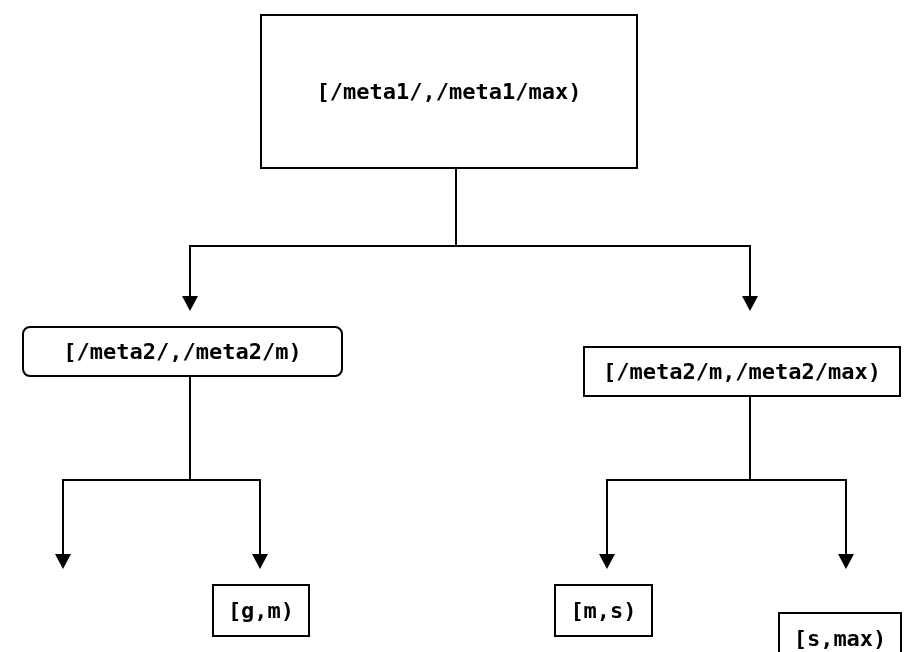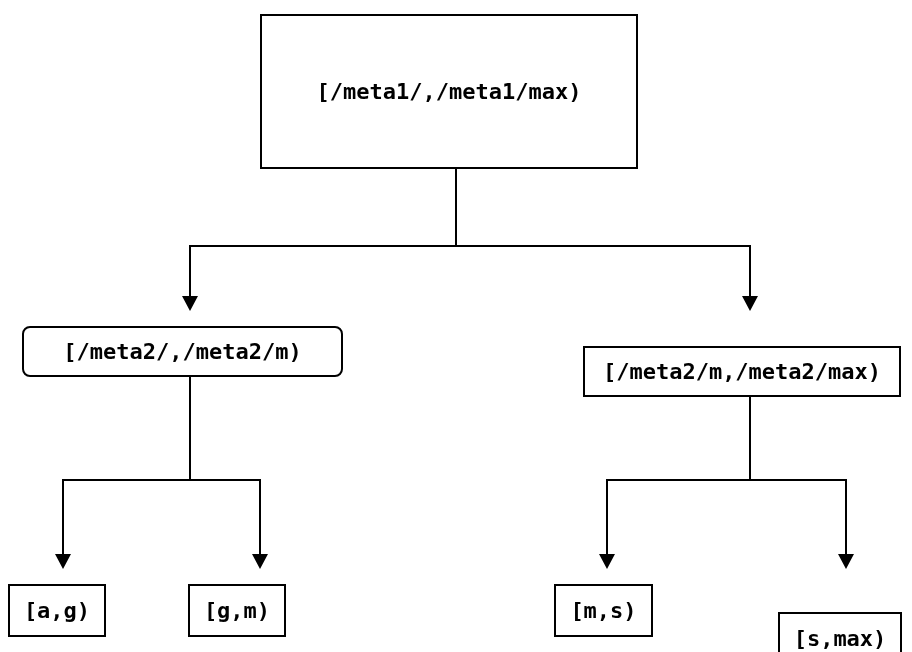--- a/index.html
+++ b/index.html
@@ -29,21 +29,21 @@
     font-size: 22px;
     font-weight: bold;
     color: #000000;
     letter-spacing: 0;
     white-space: nowrap;
   }
   .node-root   { left: 260px; top: 14px;  width: 378px; height: 155px; }
   .node-left   { left: 22px;  top: 326px; width: 321px; height: 51px; border-radius: 8px; }
   .node-right  { left: 583px; top: 326px; width: 318px; height: 51px; margin-top: 20px; }
   .node-leaf-ag   { left: 8px;   top: 584px; width: 98px;  height: 53px; }
-  .node-leaf-gm   { left: 188px; top: 584px; width: 98px;  height: 53px; align-items: center; }
+  .node-leaf-gm   { left: 212px; top: 584px; width: 98px;  height: 53px; align-items: center; }
   .node-leaf-ms   { left: 554px; top: 584px; width: 99px;  height: 53px; }
   .node-leaf-smax { left: 778px; top: 584px; width: 124px; height: 53px; margin-top: 28px; }
 </style>
 </head>
 <body>
 
 <div class="canvas">
 
   <svg class="connectors" width="912" height="652" viewBox="0 0 912 652" stroke="#000000" stroke-width="2" fill="none">
 
@@ -98,23 +98,20 @@
   </div>
 
   <div class="node node-left">
     <span>[/meta2/,/meta2/m)</span>
   </div>
 
   <div class="node node-right">
     <span>[/meta2/m,/meta2/max)</span>
   </div>
 
-  <div class="node node-leaf-ag">
-    <span>[a,g)</span>
-  </div>
 
   <div class="node node-leaf-gm">
     <span>[g,m)</span>
   </div>
 
   <div class="node node-leaf-ms">
     <span>[m,s)</span>
   </div>
 
   <div class="node node-leaf-smax">

